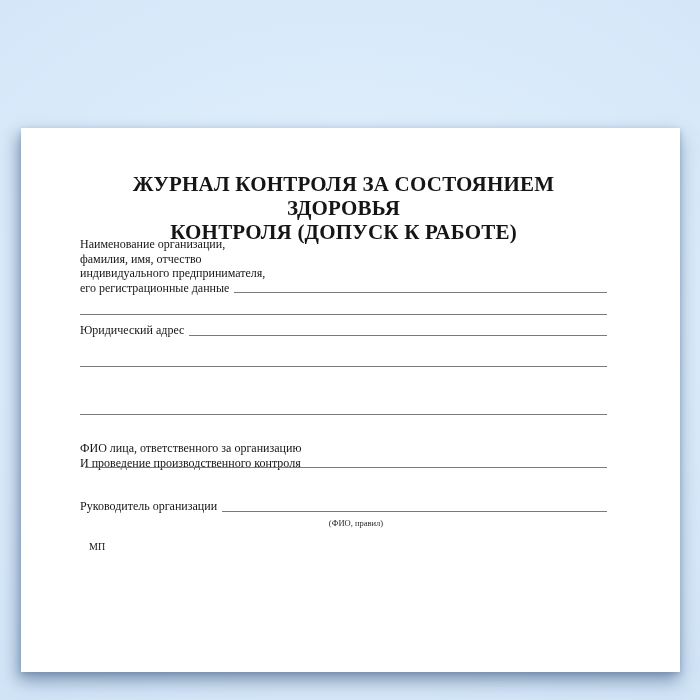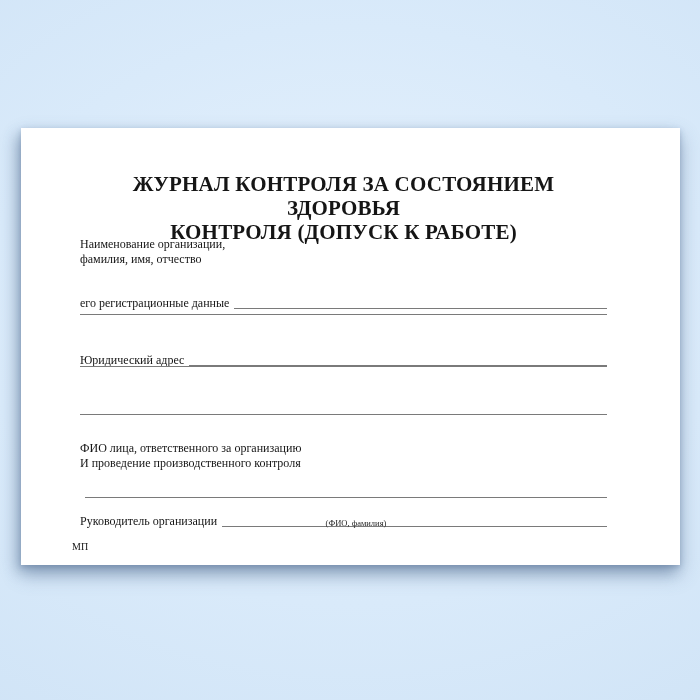--- a/index.html
+++ b/index.html
@@ -10,21 +10,21 @@
     overflow: hidden;
     background: radial-gradient(ellipse 95% 75% at 50% 45%,
                 #e7f2fd 0%, #d9eafa 55%, #cfe3f6 100%);
     font-family: "Liberation Serif", "DejaVu Serif", serif;
   }
   .paper {
     position: absolute;
     left: 21px;
     top: 128px;
     width: 659px;
-    height: 437px;
+    height: 544px;
     background: #ffffff;
     box-shadow: 0 9px 18px rgba(76, 103, 139, 0.45),
                 -5px 7px 12px rgba(76, 103, 139, 0.28),
                 0 2px 5px rgba(76, 103, 139, 0.30);
     color: #151515;
   }
   .doc-title {
     position: absolute;
     left: 59px;
     right: 73px;
@@ -37,21 +37,21 @@
     letter-spacing: 0.2px;
   }
   .block {
     position: absolute;
     left: 59px;
     right: 73px;
     font-size: 12px;
     line-height: 14.5px;
   }
   .tline { white-space: nowrap; }
-  .row { display: flex; margin-top: 30px; }
+  .row { display: flex; }
   .lbl { white-space: nowrap; }
   .fill {
     flex: 1;
     position: relative;
     min-width: 20px;
   }
   .fill::after {
     content: "";
     position: absolute;
     left: 5px;
@@ -71,40 +71,41 @@
     left: 260px;
     width: 150px;
     top: 390px;
     text-align: center;
     font-size: 8.5px;
     line-height: 10px;
     color: #2a2a2a;
   }
   .seal {
     position: absolute;
-    left: 51px;
+    left: 68px;
     top: 413px;
     font-size: 10px;
     line-height: 12px;
   }
 </style>
 </head>
 <body>
 
 <div class="canvas">
   <div class="paper">
 
     <h1 class="doc-title">
       <span>ЖУРНАЛ КОНТРОЛЯ ЗА СОСТОЯНИЕМ ЗДОРОВЬЯ</span><br>
       <span>КОНТРОЛЯ (ДОПУСК К РАБОТЕ)</span>
     </h1>
 
     <div class="block" style="top:109px">
       <div class="tline">Наименование организации,</div>
       <div class="tline">фамилия, имя, отчество</div>
+      <div class="tline">индивидуального предпринимателя,</div>
       <div class="row">
         <span class="lbl">его регистрационные данные</span>
         <span class="fill"></span>
       </div>
     </div>
     <div class="fullline" style="top:186px"></div>
 
     <div class="block" style="top:195px">
       <div class="row">
         <span class="lbl">Юридический адрес</span>
@@ -116,24 +117,24 @@
     <div class="fullline" style="top:286px"></div>
 
     <div class="block" style="top:313px">
       <div class="tline">ФИО лица, ответственного за организацию</div>
       <div class="tline">И проведение производственного контроля</div>
       <div class="row">
         <span class="fill"></span>
       </div>
     </div>
 
-    <div class="block" style="top:356px">
+    <div class="block" style="top:371px">
       <div class="row">
         <span class="lbl">Руководитель организации</span>
         <span class="fill"></span>
       </div>
     </div>
-    <div class="caption">(ФИО, фамилия)</div>
+    <div class="caption">(ФИО, правил)</div>
 
     <div class="seal">МП</div>
 
   </div>
 </div>
 
 </body></html>

